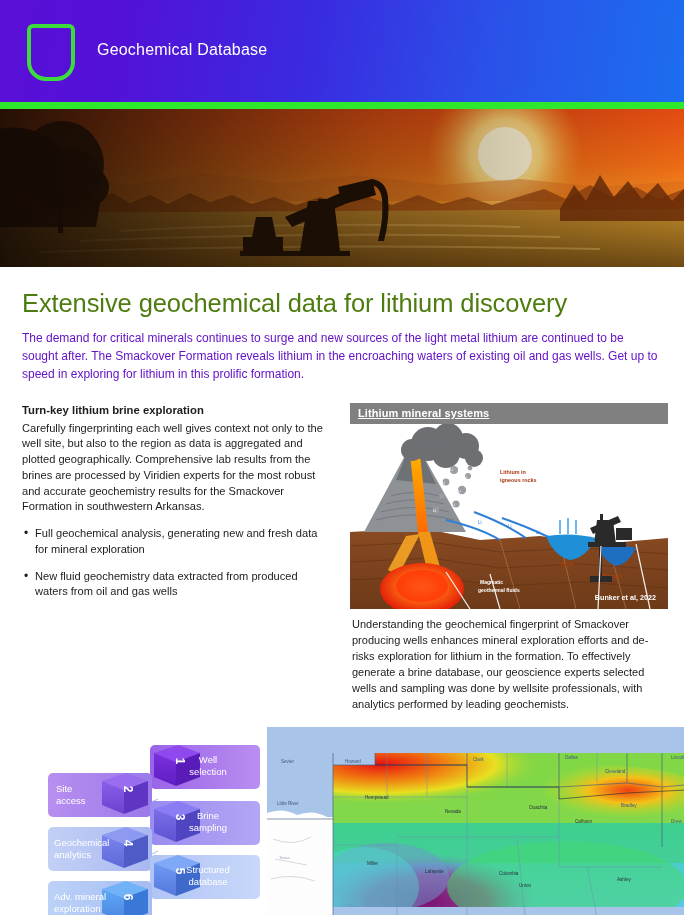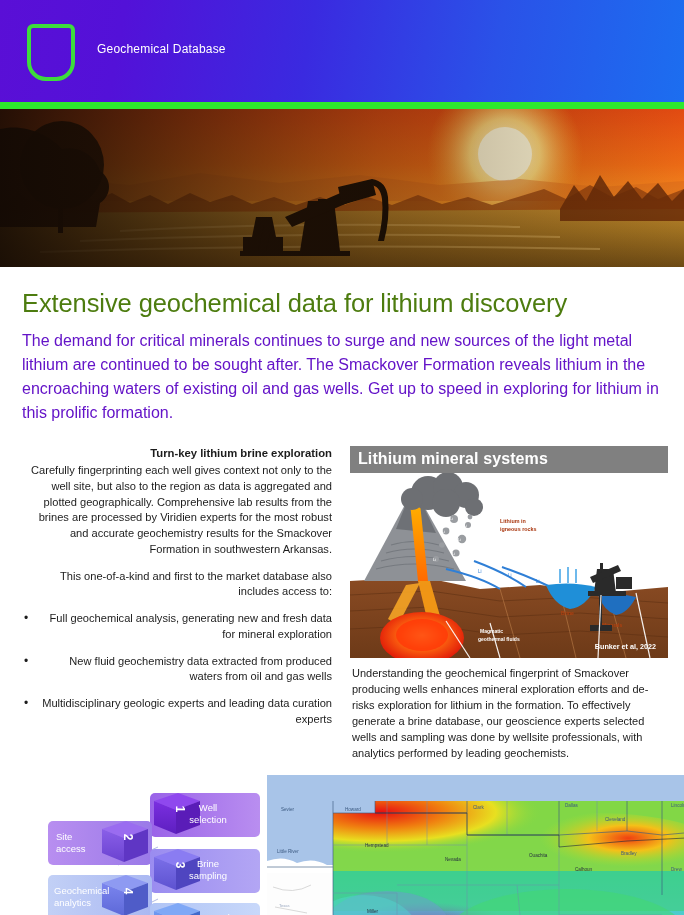--- a/index.html
+++ b/index.html
@@ -21,47 +21,47 @@
   .header-inner { display: flex; align-items: center; height: 100%; padding-left: 27px; }
   .logo-mark {
     width: 48px; height: 57px;
     border: 4px solid #3ddc3d;
     border-radius: 6px 6px 19px 19px;
     flex: 0 0 auto;
     margin-top: 2px;
   }
   .header-text { margin-left: 22px; }
   .eyebrow {
-    color: #ffffff; font-size: 12px; letter-spacing: .2px;
+    color: #ffffff; font-size: 16px; letter-spacing: .2px;
     font-weight: 400; line-height: 1.1; margin-bottom: 3px;
   }
   .brand-title {
     color: #ffffff; font-size: 33px; font-weight: 400;
     letter-spacing: .6px; line-height: 1.08;
   }
   .green-rule { height: 7px; background: #2ee82e; }
 
   
   .hero { position: relative; height: 158px; overflow: hidden; }
   .hero svg { display: block; width: 100%; height: 100%; }
 
   
   .body-wrap { padding: 22px 22px 0 22px; }
   .headline {
     color: #4d7c0f; font-size: 25.5px; font-weight: 400;
     letter-spacing: -0.1px; line-height: 1.12; margin-bottom: 11px;
   }
   .lede {
-    color: #6414c8; font-size: 16px; line-height: 1.52;
+    color: #6414c8; font-size: 12px; line-height: 1.52;
     max-width: 644px;
   }
 
   
   .cols { display: flex; gap: 18px; margin-top: 20px; }
-  .col-left { width: 310px; flex: 0 0 310px; text-align: right; }
+  .col-left { width: 310px; flex: 0 0 310px; }
   .col-right { flex: 1 1 auto; }
 
   .sub-head {
     color: #1c1c1c; font-size: 11.3px; font-weight: bold;
     line-height: 1.35; margin-bottom: 2px;
   }
   .para {
     color: #1c1c1c; font-size: 11.1px; line-height: 1.42;
     margin-bottom: 11px;
   }
@@ -72,22 +72,22 @@
   }
   ul.bullets li:before {
     content: "•"; position: absolute; left: 2px; top: -1px;
     font-size: 12px; color: #1c1c1c;
   }
 
   
   .figure { width: 318px; }
   .fig-bar {
     background: #808080; color: #ffffff;
-    font-size: 16px; font-weight: bold;
-    padding: 4px 8px 5px 8px; letter-spacing: .1px;
+    font-size: 11px; font-weight: bold;
+    padding: 4px 8px 5px 8px; letter-spacing: .1px; text-decoration: underline;
   }
   .fig-img { position: relative; width: 100%; height: 185px; background:#14b8a6; }
   .fig-img svg { display:block; width: 100%; height: 100%; }
   .fig-caption {
     color: #1c1c1c; font-size: 11px; line-height: 1.46;
     padding: 7px 2px 0 2px;
   }
 
   
   .bottom { position: relative; margin-top: 14px; height: 220px; }
@@ -182,25 +182,23 @@
 
   <div class="body-wrap">
     <h1 class="headline">Extensive geochemical data for lithium discovery</h1>
     <p class="lede">The demand for critical minerals continues to surge and new sources of the light metal lithium are continued to be sought after. The Smackover Formation reveals lithium in the encroaching waters of existing oil and gas wells. Get up to speed in exploring for lithium in this prolific formation.</p>
 
     <div class="cols">
 
       <div class="col-left">
         <div class="sub-head">Turn-key lithium brine exploration</div>
         <p class="para">Carefully fingerprinting each well gives context not only to the well site, but also to the region as data is aggregated and plotted geographically. Comprehensive lab results from the brines are processed by Viridien experts for the most robust and accurate geochemistry results for the Smackover Formation in southwestern Arkansas.</p>
-        <p class="para">This one-of-a-kind and first to the market database also includes access to:</p>
         <ul class="bullets">
           <li>Full geochemical analysis, generating new and fresh data for mineral exploration</li>
           <li>New fluid geochemistry data extracted from produced waters from oil and gas wells</li>
-          <li>Multidisciplinary geologic experts and leading data curation experts</li>
         </ul>
       </div>
 
       <div class="col-right">
         <div class="figure">
           <div class="fig-bar">Lithium mineral systems</div>
           <div class="fig-img">
             <svg viewBox="0 0 318 185" preserveAspectRatio="none">
               <defs>
                 <linearGradient id="ground" x1="0" y1="0" x2="0" y2="1">

